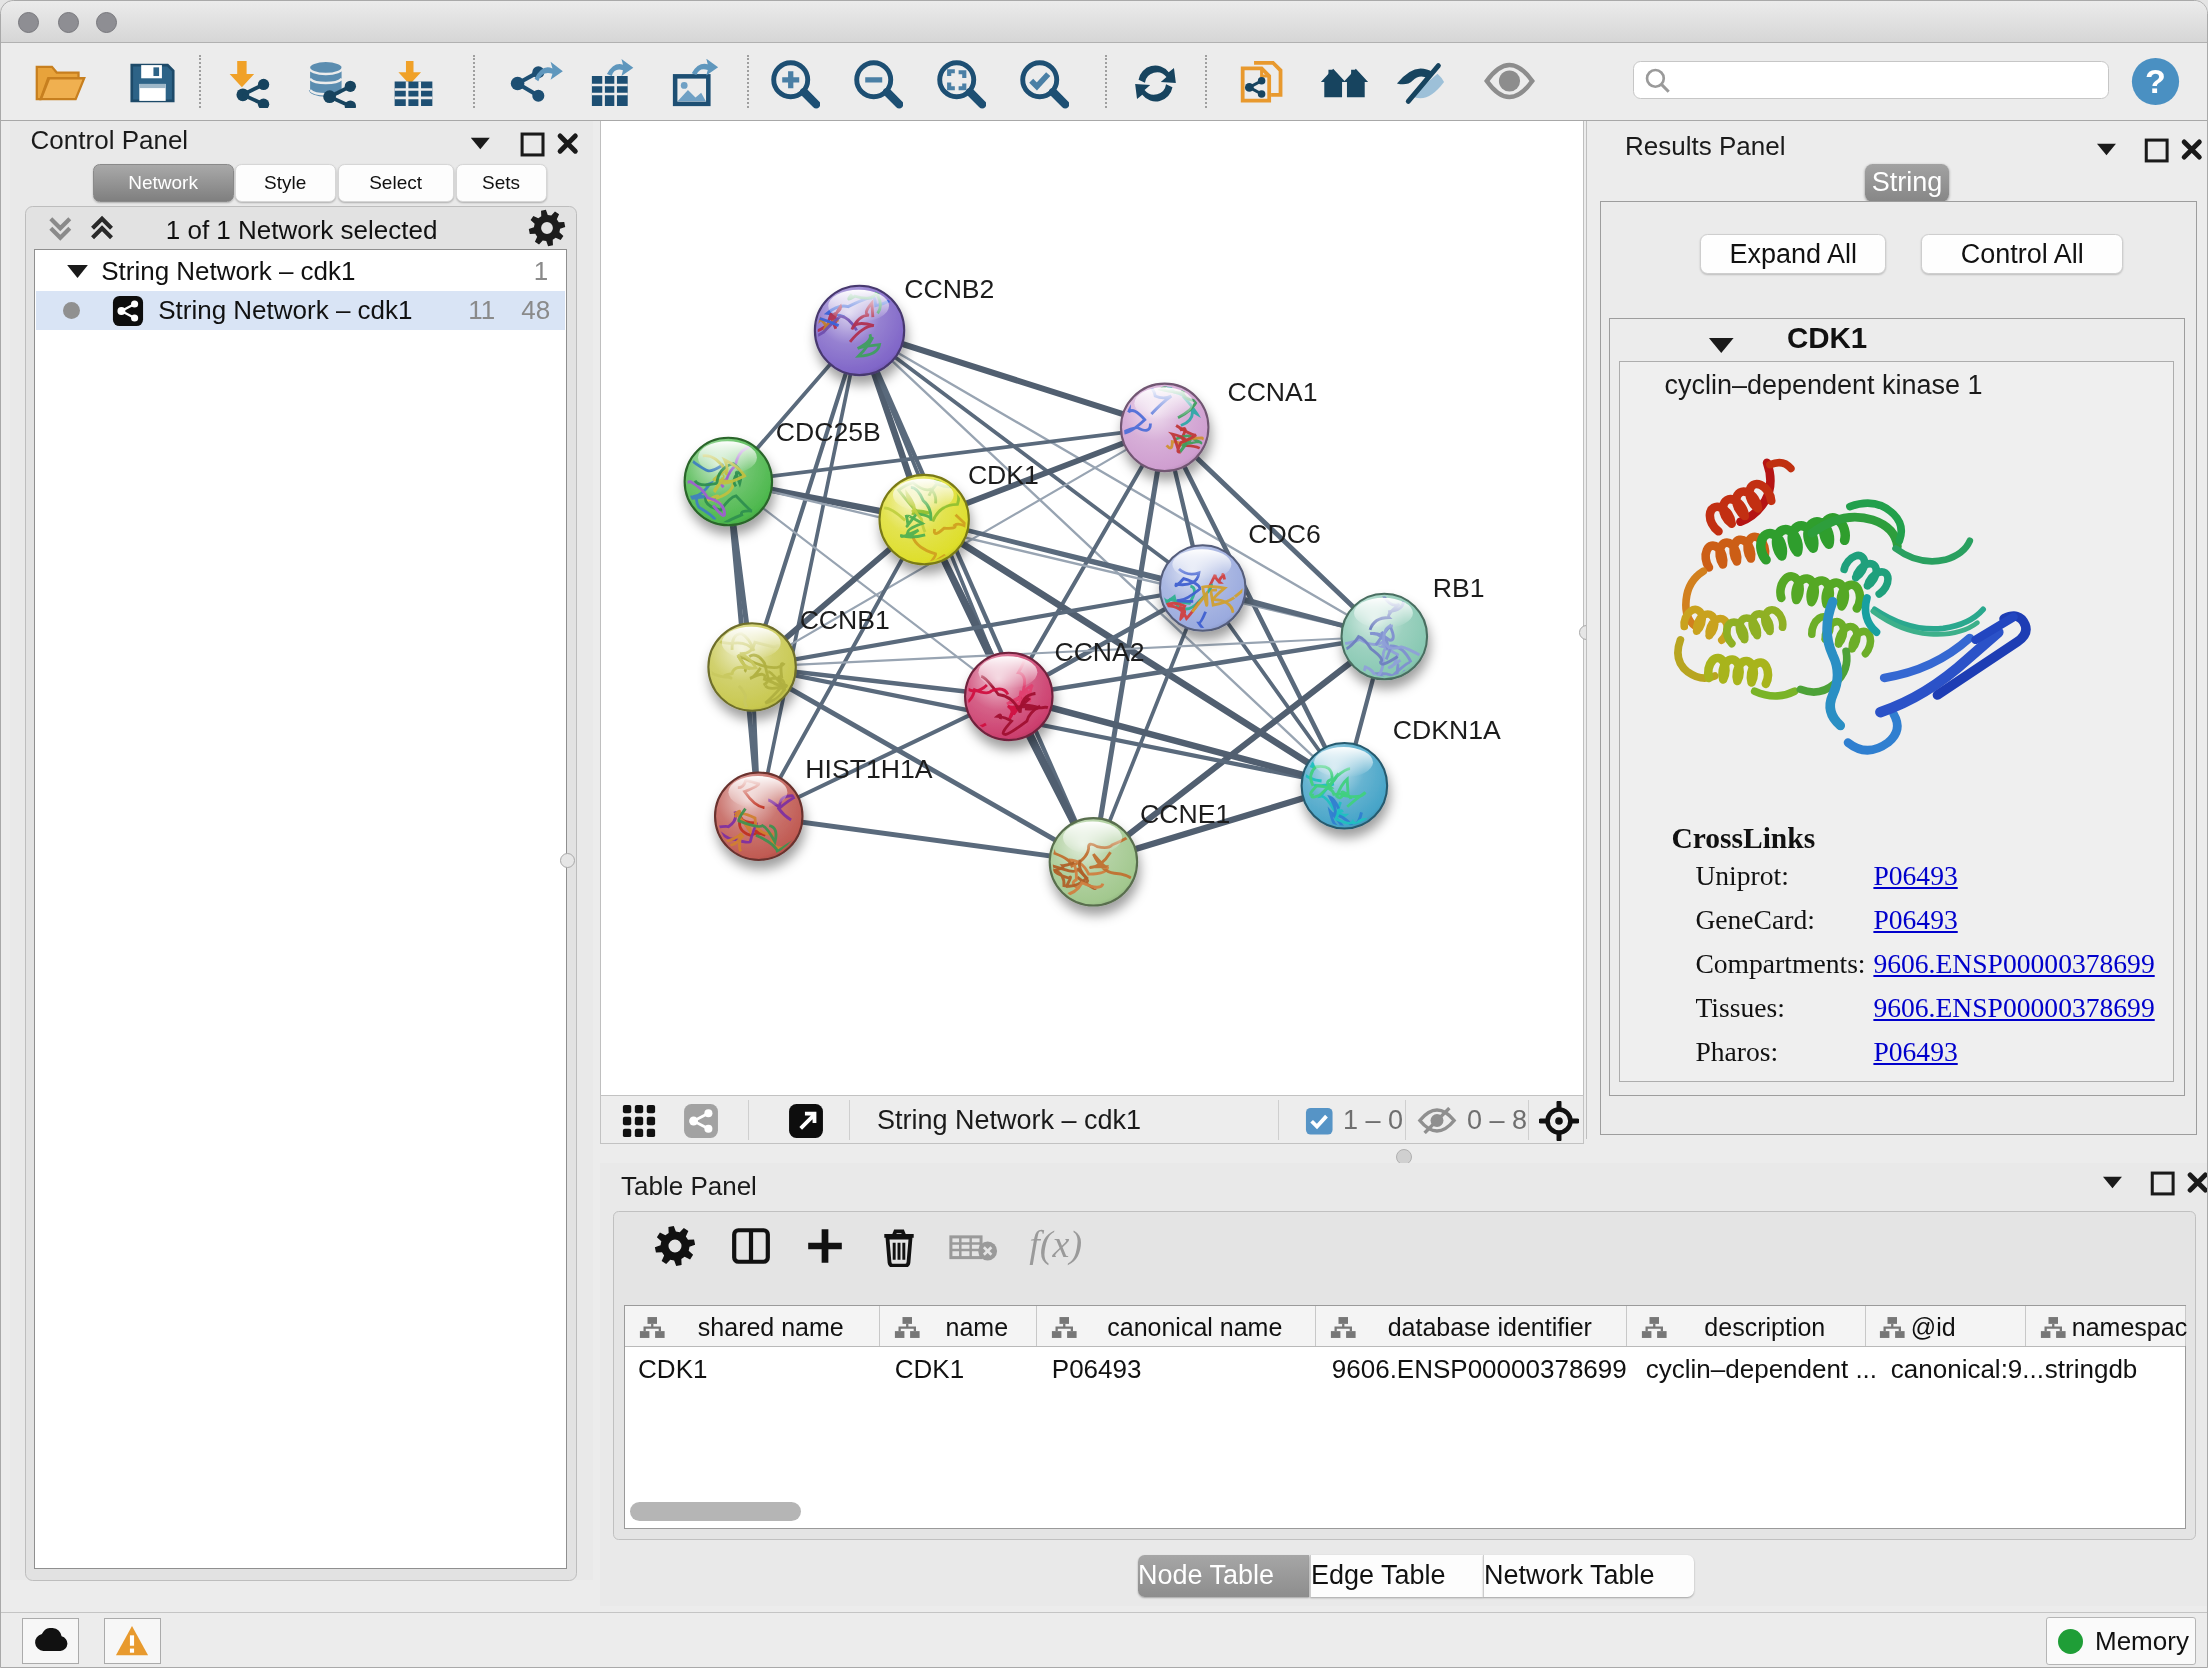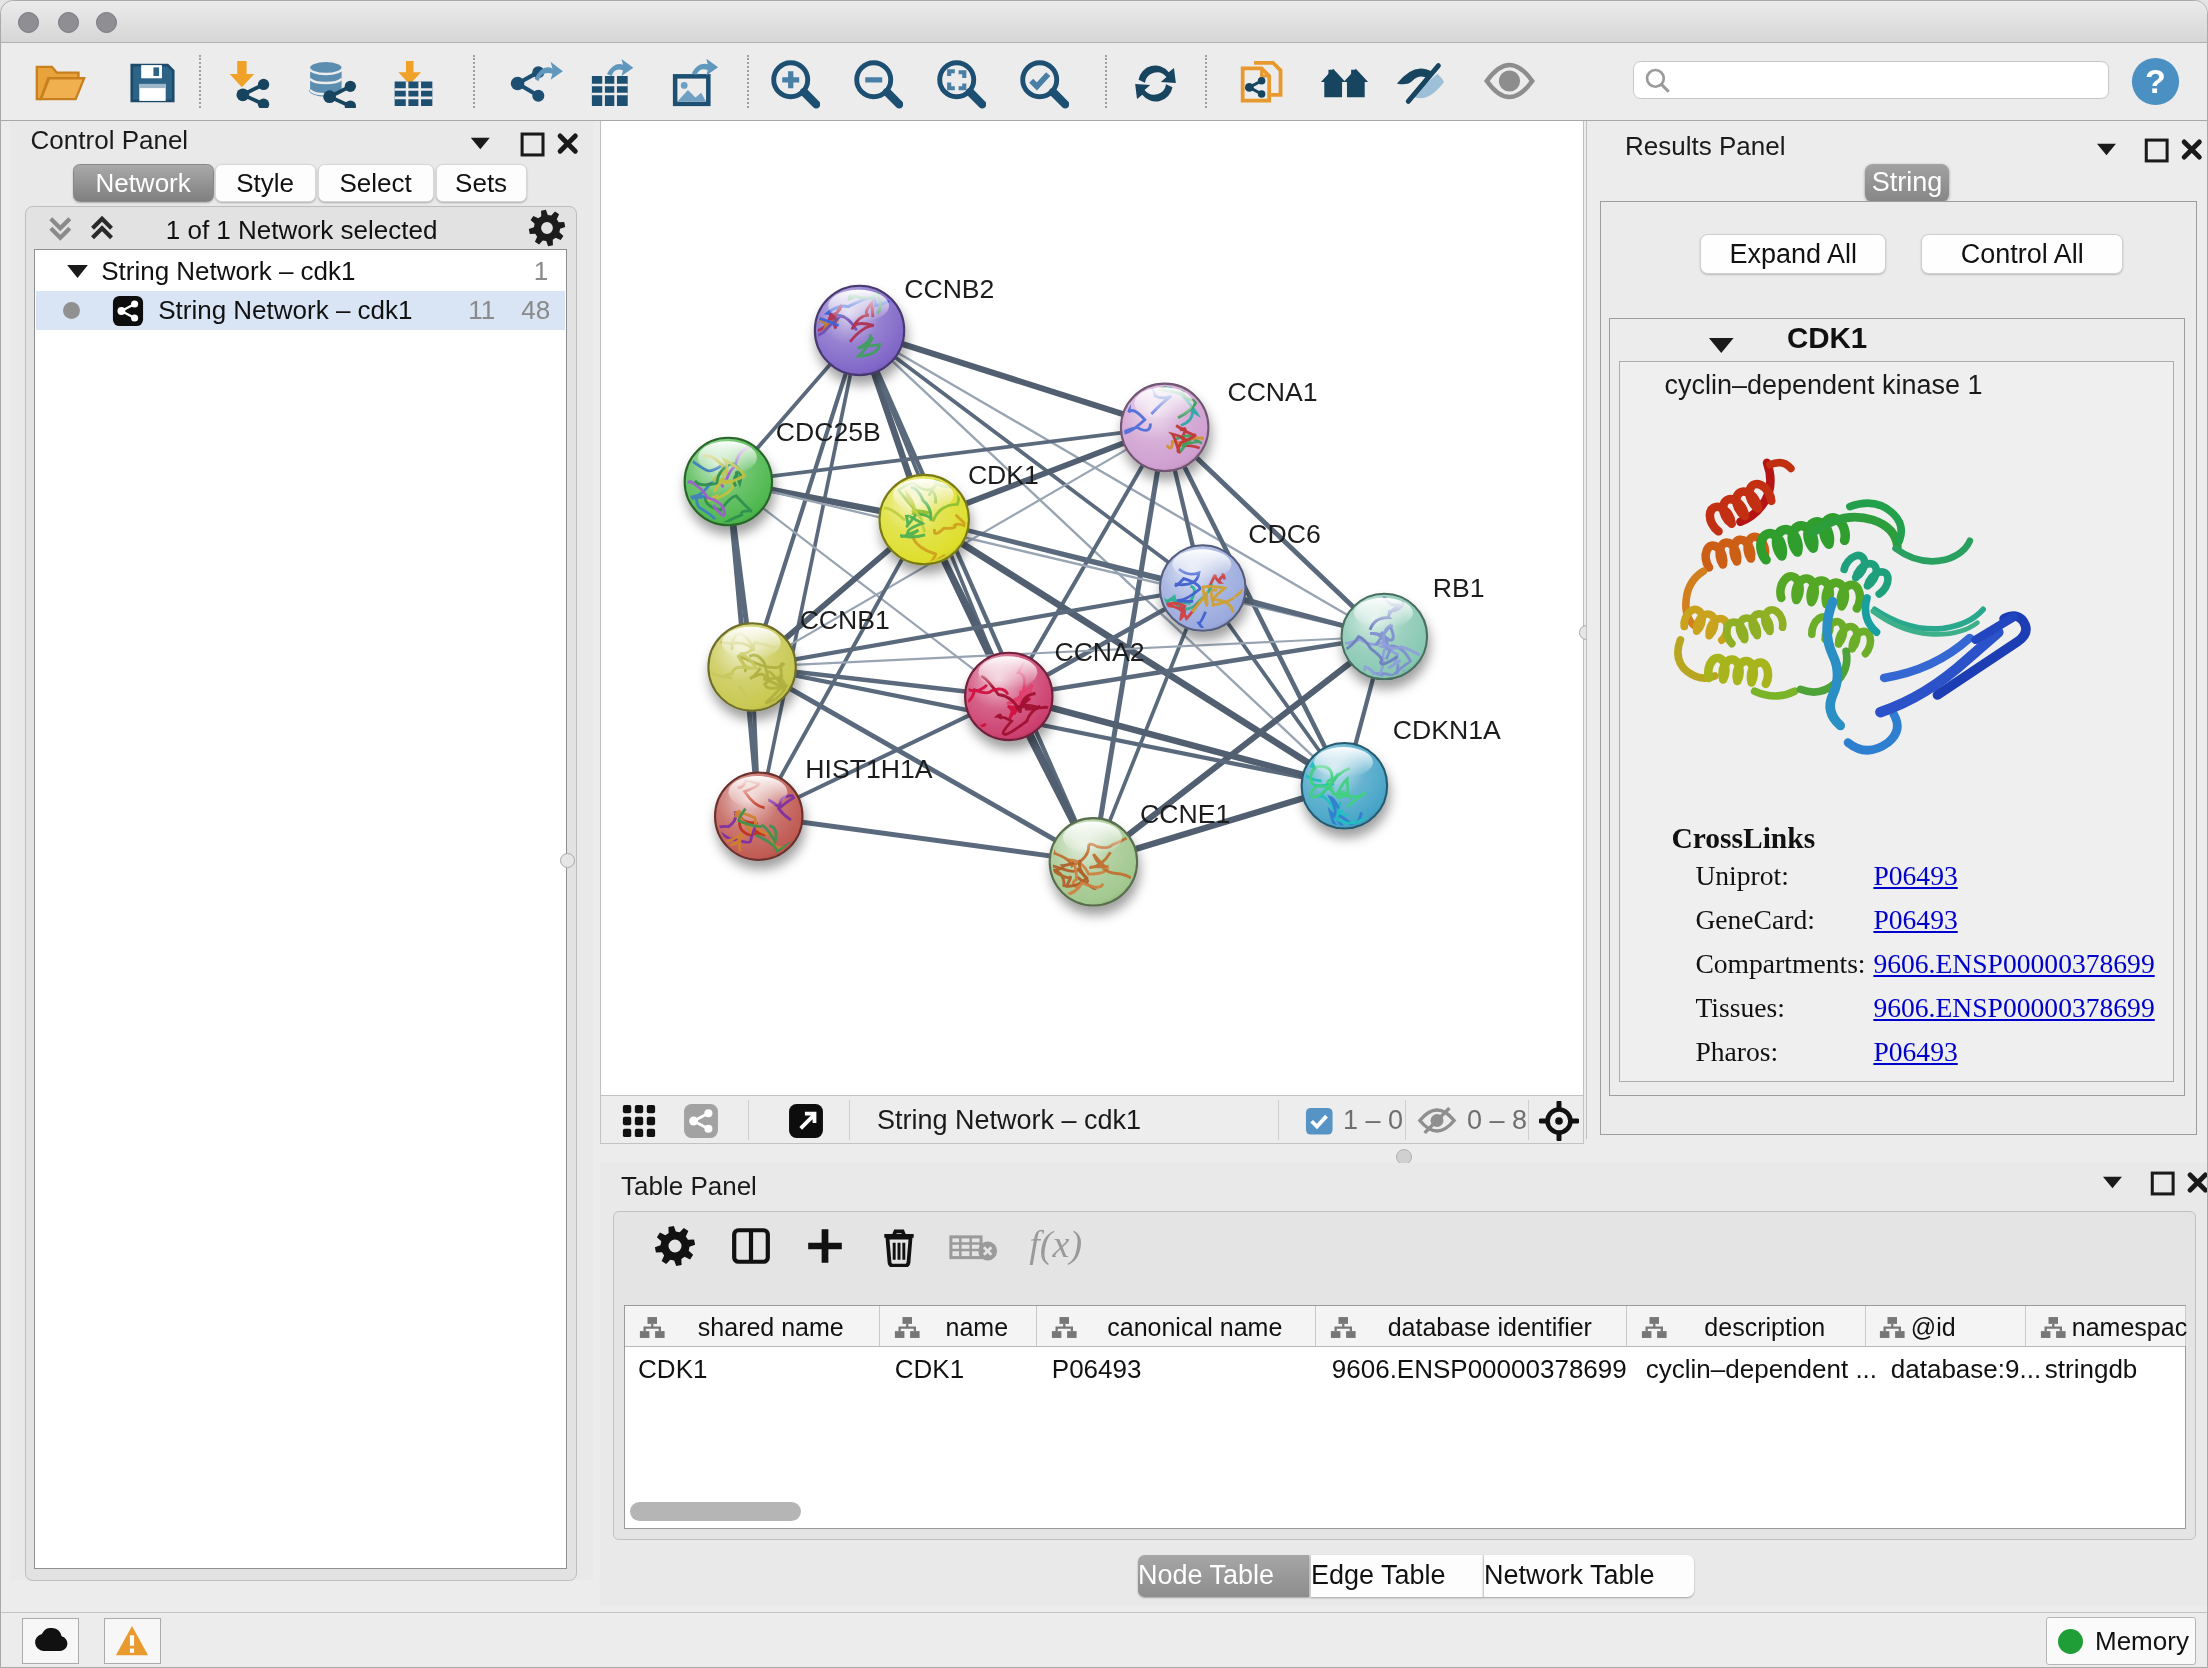--- a/index.html
+++ b/index.html
@@ -9,21 +9,21 @@
 #toolbar { position:absolute; left:0; top:43px; width:2208px; height:77px; background:#ececec; border-bottom:1px solid #a8a8a8; }
 .sep { position:absolute; top:11.4px; height:53px; width:0; border-left:2.9px dotted #9f9f9f; }
 .ticon { position:absolute; top:15px; }
 #searchbox { position:absolute; left:1632px; top:17px; width:476px; height:38px; background:#fff; border:1.9px solid #c6c6c6; border-radius:7.6px; }
 
 #cpanel { position:absolute; left:8.6px; top:120px; width:583px; height:1459px; background:#e9e9e9; }
 #cpanel h2, #rpanel h2, #tpanel h2 { font-size:26px; font-weight:normal; color:#1a1a1a; position:absolute; }
 .winbtns { position:absolute; }
 .tabsel { background:linear-gradient(#a9a9a9,#7f7f7f); color:#fff; border:1px solid #8a8a8a; }
 .tabun { background:#fdfdfd; color:#111; border:1px solid #d6d6d6; }
-.ctab { position:absolute; top:43px; height:38px; font-size:26px; text-align:center; line-height:36px; border-radius:6.7px; box-shadow:0 1px 1.9px rgba(0,0,0,0.25); }
+.ctab { position:absolute; top:43px; height:38px; font-size:19px; text-align:center; line-height:36px; border-radius:6.7px; box-shadow:0 1px 1.9px rgba(0,0,0,0.25);margin-left:20px; }
 #cpsub { position:absolute; left:15px; top:85px; width:552px; height:1375px; background:#e2e2e2; border:1px solid #bdbdbd; border-radius:7.6px; }
 #cplist { position:absolute; left:8.6px; top:42px; width:533px; height:1320px; background:#fff; border:1px solid #8f8f8f; }
 .cprow { position:absolute; left:1px; width:529px; height:39px; font-size:26px; color:#111; }
 
 #netpanel { position:absolute; left:599px; top:120px; width:984px; height:974px; background:#fff; border-left:1px solid #bfbfbf; border-right:1px solid #bfbfbf; }
 #netfoot { position:absolute; left:599px; top:1094px; width:984px; height:49px; background:#ededed; border:1px solid #c2c2c2; }
 .nfsep { position:absolute; top:3.8px; height:40px; border-left:1.9px solid #cfcfcf; }
 
 #rpanel { position:absolute; left:1585px; top:120px; width:624px; height:1018px; background:#ececec; border-left:1px solid #bfbfbf; }
 #rsub { position:absolute; left:13.3px; top:80px; width:597px; height:934px; border:1.9px solid #9d9d9d; background:#ebebeb; }
@@ -810,21 +810,21 @@
               <rect x="9" y="8.4" width="5" height="3.6" fill="#777"></rect>
               <path d="M7.5 4.6 v2 M3.5 8.4 v-1.8 h8 v1.8" fill="none" stroke="#777" stroke-width="1.2"></path>
             </svg>
 <div style="position:absolute;left:46px;top:6.7px;width:105px;text-align:center;white-space:nowrap">namespac</div>
           </div>
 <div style="position:absolute;left:13.3px;top:48px;font-size:26px;color:#111;white-space:nowrap">CDK1</div>
 <div style="position:absolute;left:270px;top:48px;font-size:26px;color:#111;white-space:nowrap">CDK1</div>
 <div style="position:absolute;left:427px;top:48px;font-size:26px;color:#111;white-space:nowrap">P06493</div>
 <div style="position:absolute;left:707px;top:48px;font-size:26px;color:#111;white-space:nowrap">9606.ENSP00000378699</div>
 <div style="position:absolute;left:1021px;top:48px;font-size:26px;color:#111;white-space:nowrap">cyclin–dependent ...</div>
-<div style="position:absolute;left:1266px;top:48px;font-size:26px;color:#111;white-space:nowrap">database:9...</div>
+<div style="position:absolute;left:1266px;top:48px;font-size:26px;color:#111;white-space:nowrap">canonical:9...</div>
 <div style="position:absolute;left:1420px;top:48px;font-size:26px;color:#111;white-space:nowrap">stringdb</div>
    <div style="position:absolute;left:5.7px;top:196px;width:171px;height:19px;border-radius:9.5px;background:#b5b5b5"></div>
   </div>
  </div>
  <div class="btab" style="left:538px;top:392px;width:171px;background:linear-gradient(#a6a6a6,#8d8d8d);color:#fff;border-radius:6.7px 0 0 6.7px;box-shadow:0 1px 1.9px rgba(0,0,0,0.3)">Node Table</div>
  <div class="btab" style="left:710px;top:392px;width:173px;background:#fdfdfd;color:#111;border-left:1px solid #ccc;box-shadow:0 1px 1.9px rgba(0,0,0,0.3)">Edge Table</div>
  <div class="btab" style="left:883px;top:392px;width:211px;background:#fdfdfd;color:#111;border-left:1px solid #ccc;border-radius:0 6.7px 6.7px 0;box-shadow:0 1px 1.9px rgba(0,0,0,0.3)">Network Table</div>
 </div>
 
 <div id="statusbar">

